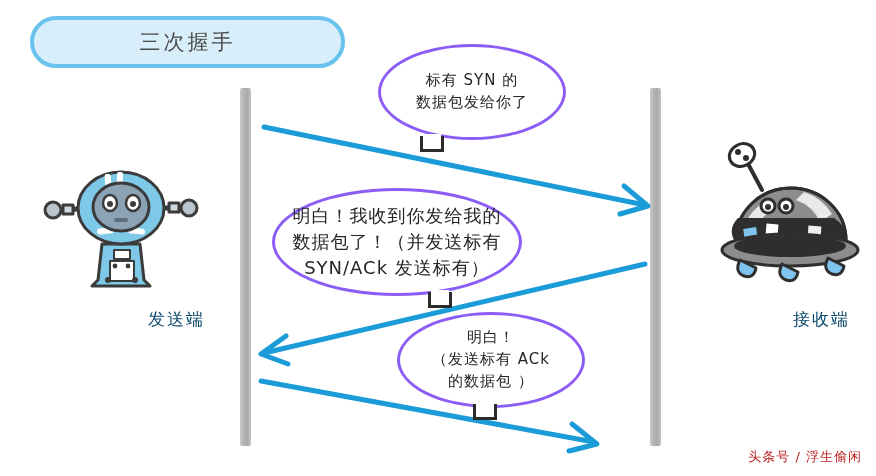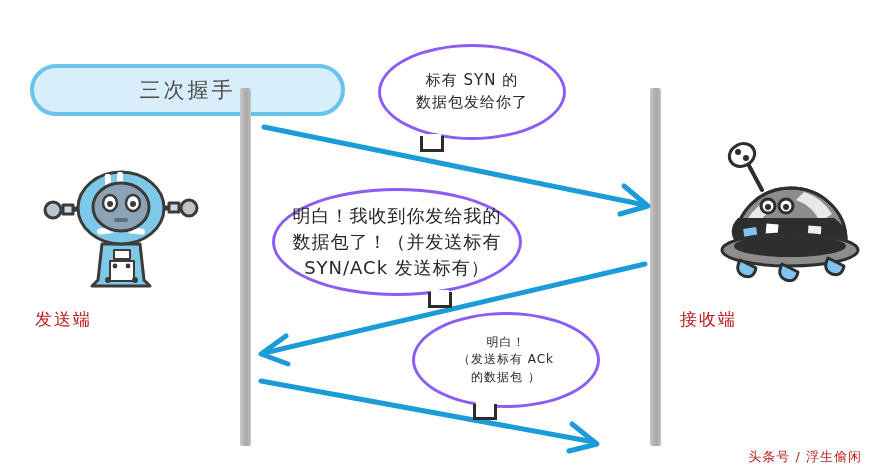--- a/index.html
+++ b/index.html
@@ -9,40 +9,40 @@
     font-family:"Liberation Sans","DejaVu Sans",sans-serif;
     overflow:hidden;
   }
   #stage{position:relative;width:876px;height:476px;background:#fff;}
 
   
   .title-pill{
     position:absolute;left:30px;top:16px;width:315px;height:52px;
     background:#d9eefb;border:4px solid #69c3ec;border-radius:26px;
     box-sizing:border-box;
-    display:flex;align-items:center;justify-content:center;margin-top:48px;
+    display:flex;align-items:center;justify-content:center;
   }
   .title-pill .title-text{
     font-size:21px;color:#4a4a4a;letter-spacing:3px;
     font-family:"DejaVu Sans","Liberation Sans",sans-serif;
   }
 
   
   .lifeline{
     position:absolute;width:11px;
     background:linear-gradient(to right,#c9c9c9 0%,#b4b4b4 35%,#a9a9a9 65%,#c4c4c4 100%);
     border-radius:2px;
   }
   #lifeline-left{left:240px;top:88px;height:358px;}
   #lifeline-right{left:650px;top:88px;height:358px;}
 
   
   .endpoint-label{
-    position:absolute;width:170px;text-align:left;
-    font-size:17px;color:#b91c1c;letter-spacing:2px;
+    position:absolute;width:170px;text-align:right;
+    font-size:17px;color:#0c4a6e;letter-spacing:2px;
     font-family:"DejaVu Sans","Liberation Sans",sans-serif;
   }
   #label-sender{left:35px;top:308px;}
   #label-receiver{left:680px;top:308px;font-family:Liberation Serif, serif;}
 
   
   .bubble{
     position:absolute;
     border:3px solid #8b5cf6;
     background:#ffffff;
@@ -68,21 +68,21 @@
   }
 
   #bubble-1{left:378px;top:44px;width:188px;height:96px;border-radius:50%/50%;font-size:15px;}
   #tail-1{left:420px;top:136px;}
   #cover-1{left:423px;top:134px;width:18px;}
 
   #bubble-2{left:272px;top:188px;width:250px;height:108px;border-radius:50%/50%;font-size:18px;}
   #tail-2{left:428px;top:292px;}
   #cover-2{left:431px;top:290px;width:18px;}
 
-  #bubble-3{left:412px;top:312px;width:188px;height:96px;border-radius:50%/50%;font-size:12px;justify-content:center;}
+  #bubble-3{left:397px;top:312px;width:188px;height:96px;border-radius:50%/50%;font-size:15px;justify-content:center;}
   #tail-3{left:473px;top:404px;}
   #cover-3{left:476px;top:402px;width:18px;}
 
   
   #arrows{position:absolute;left:0;top:0;width:876px;height:476px;z-index:4;}
 
   
   #sender-figure{position:absolute;left:36px;top:158px;width:170px;height:140px;z-index:3;}
   #receiver-figure{position:absolute;left:716px;top:140px;width:150px;height:160px;z-index:3;}
 

